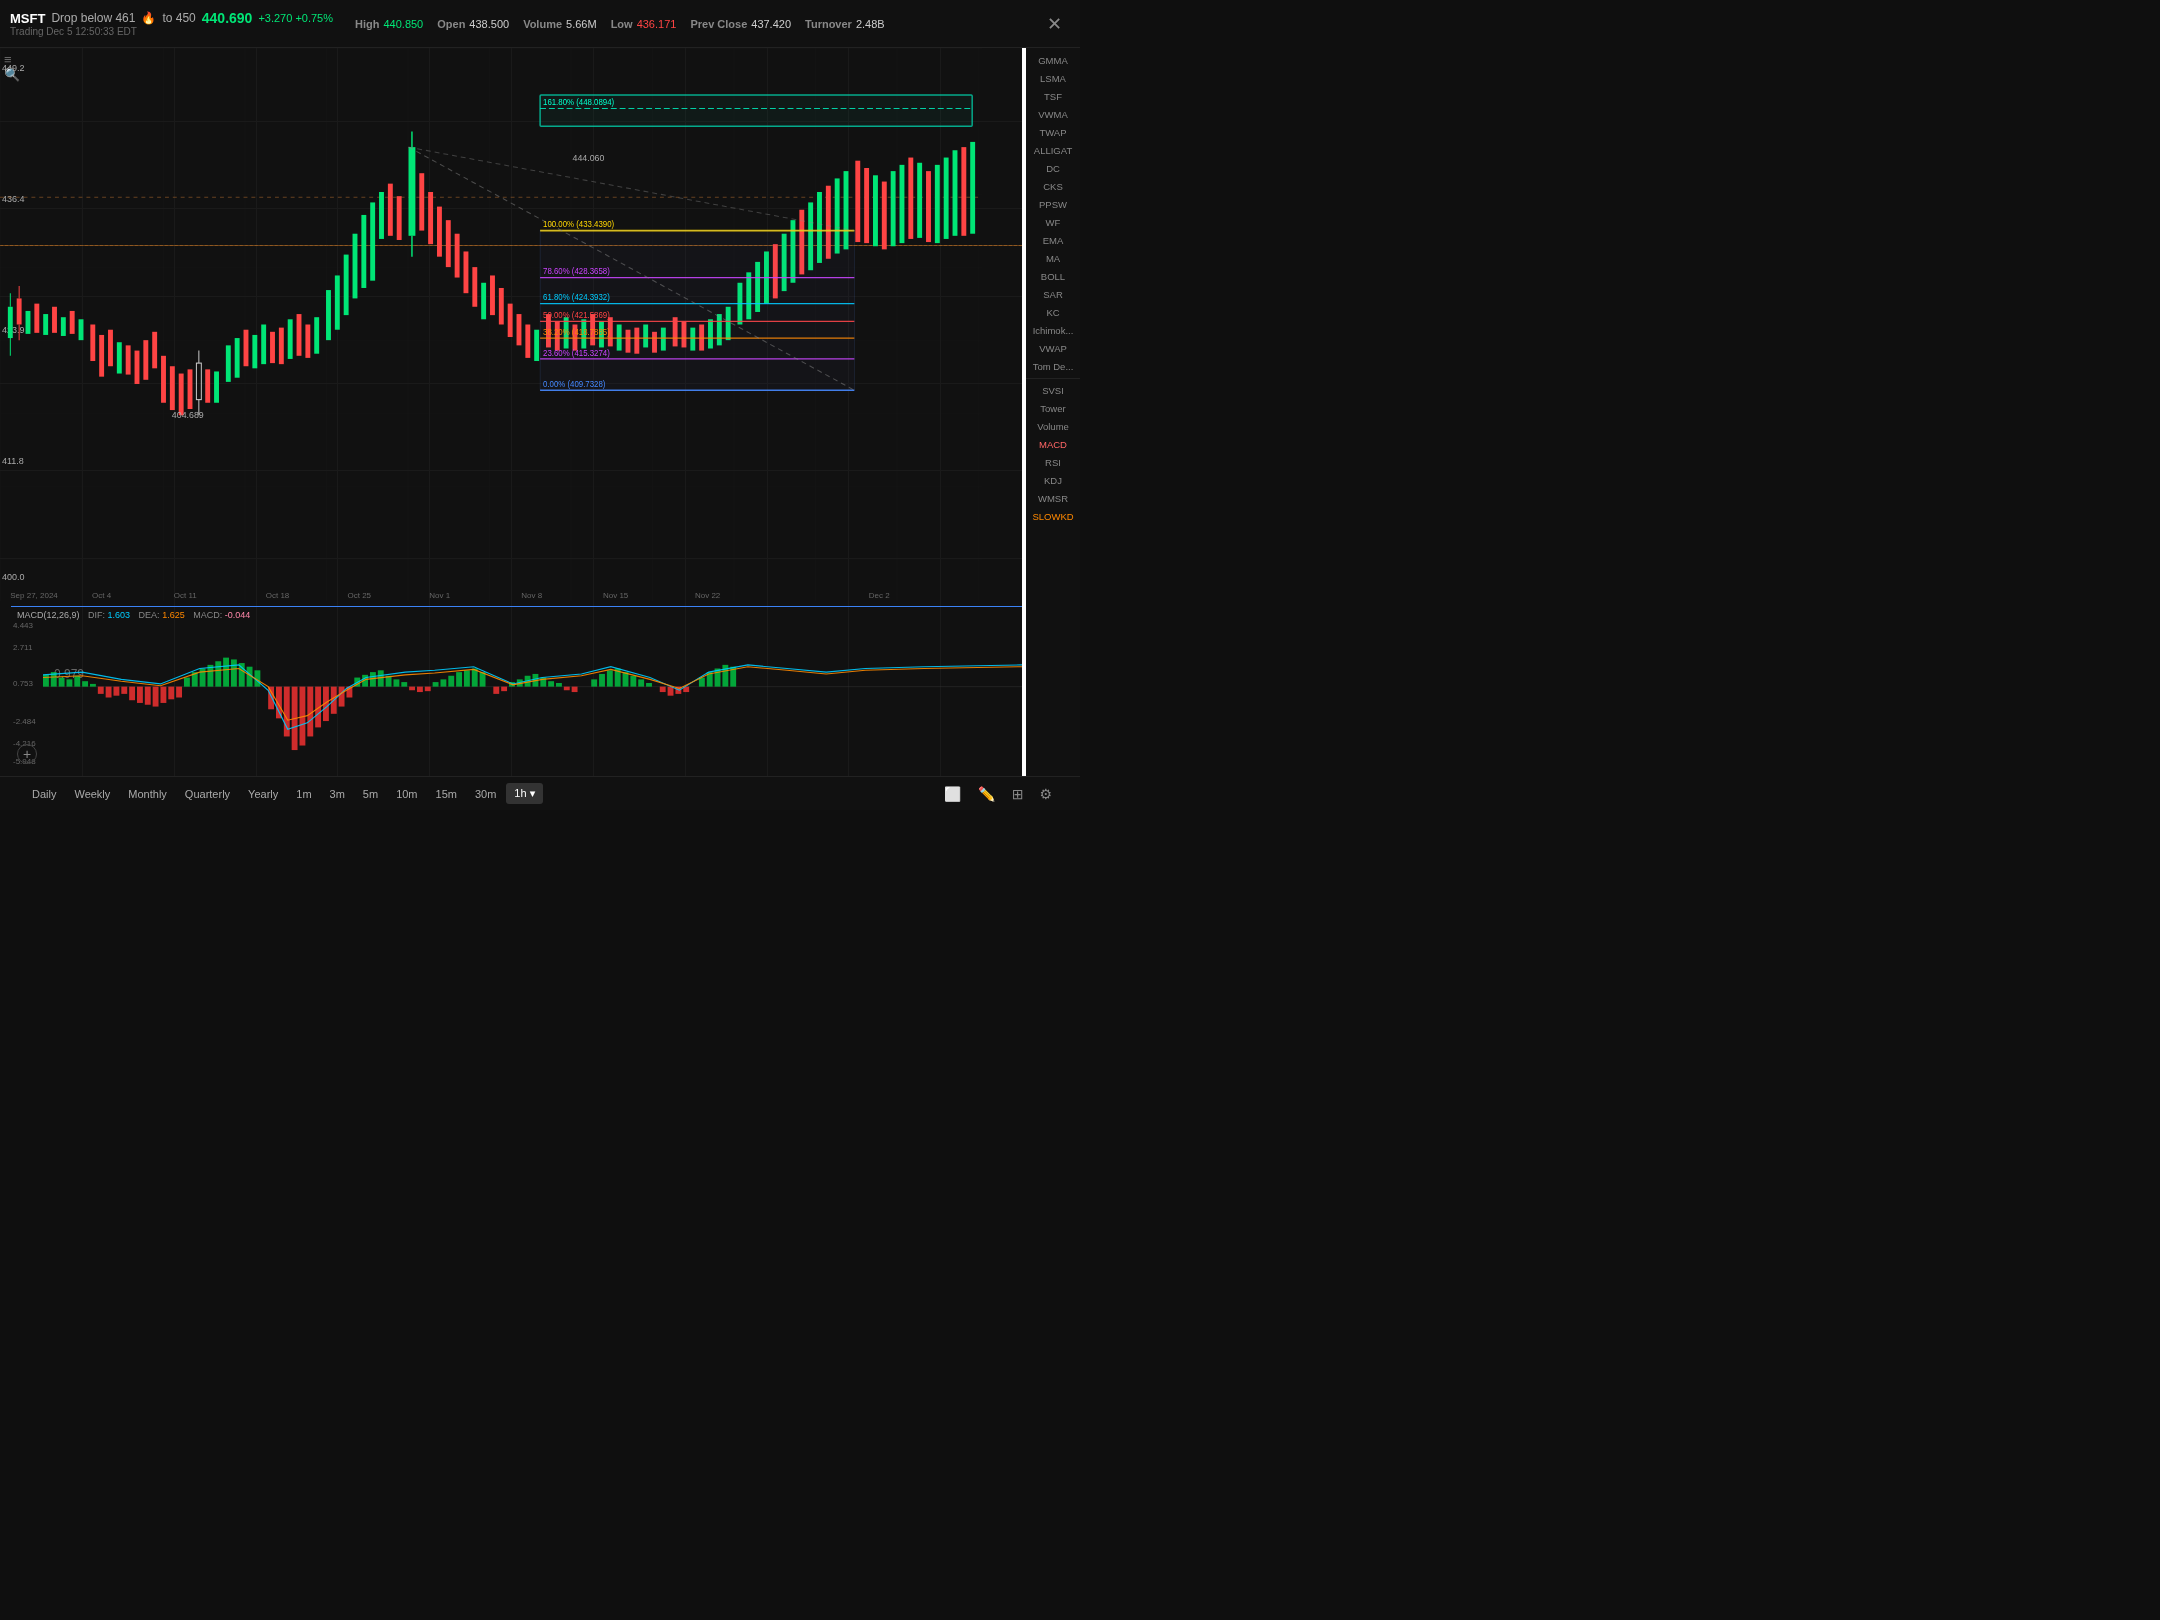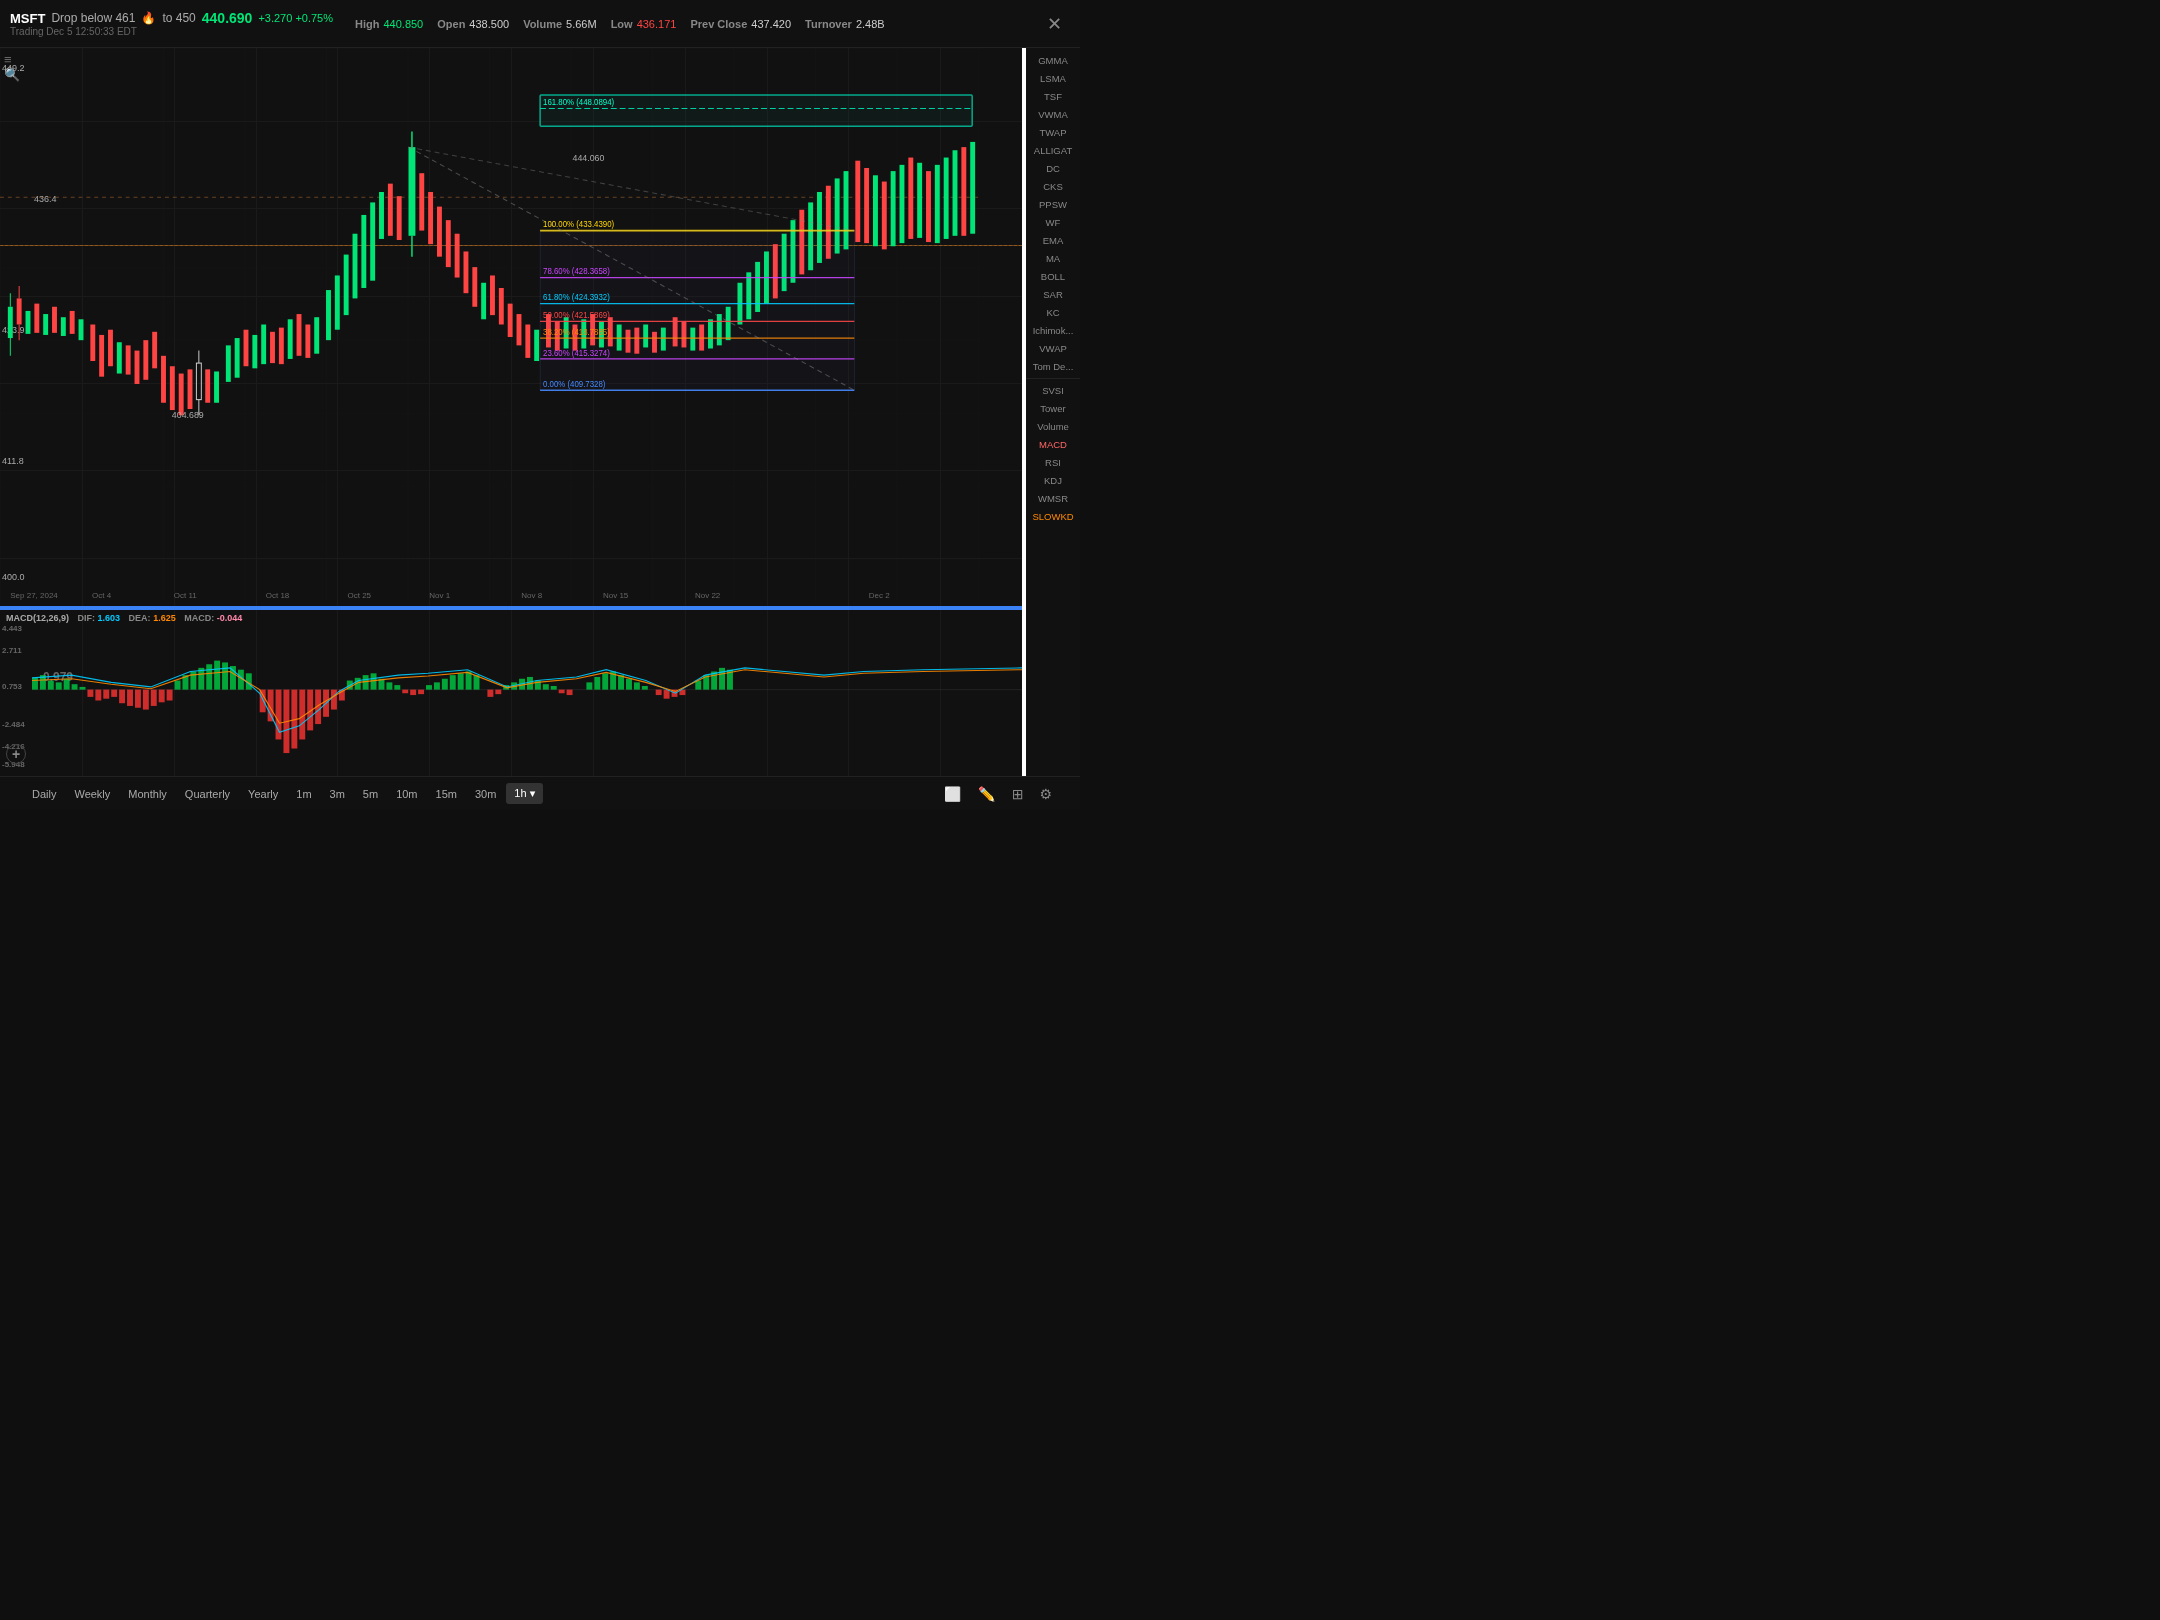--- a/index.html
+++ b/index.html
@@ -162,25 +162,24 @@
       position: absolute;
       top: 0; left: 0;
       width: 100%;
       height: 100%;
     }
 
     
     .indicator-area {
       position: absolute;
       bottom: 0;
-      left: 0;
+      left: 11px;
       right: 0;
       height: 170px;
-      border-top: 4px solid #3b82f6;
-      font-weight: bold;
+      border-top: 1px solid #3b82f6;
     }
     .macd-label {
       position: absolute;
       top: 3px;
       left: 6px;
       font-size: 9px;
       color: #aaa;
     }
 
     
@@ -281,21 +280,21 @@
       <div class="grid-h" style="top:10%;"></div>
       <div class="grid-h" style="top:22%;"></div>
       <div class="grid-h" style="top:34%;"></div>
       <div class="grid-h" style="top:46%;"></div>
       <div class="grid-h" style="top:58%;"></div>
       <div class="grid-h" style="top:70%;"></div>
 
       <div class="prev-close-line" style="top:27%;"></div>
 
       <div class="chart-price-label" style="top:2%;">449.2</div>
-      <div class="chart-price-label" style="top:20%;margin-left:32px;">436.4</div>
+      <div class="chart-price-label" style="top:20%;">436.4</div>
       <div class="chart-price-label" style="top:38%;">423.9</div>
       <div class="chart-price-label" style="top:56%;">411.8</div>
       <div class="chart-price-label" style="top:72%;">400.0</div>
 
       <div style="position:absolute;bottom:176px;left:1%;font-size:8px;color:#666;">Sep 27, 2024</div>
       <div style="position:absolute;bottom:176px;left:9%;font-size:8px;color:#666;">Oct 4</div>
       <div style="position:absolute;bottom:176px;left:17%;font-size:8px;color:#666;">Oct 11</div>
       <div style="position:absolute;bottom:176px;left:26%;font-size:8px;color:#666;">Oct 18</div>
       <div style="position:absolute;bottom:176px;left:34%;font-size:8px;color:#666;">Oct 25</div>
       <div style="position:absolute;bottom:176px;left:42%;font-size:8px;color:#666;">Nov 1</div>

